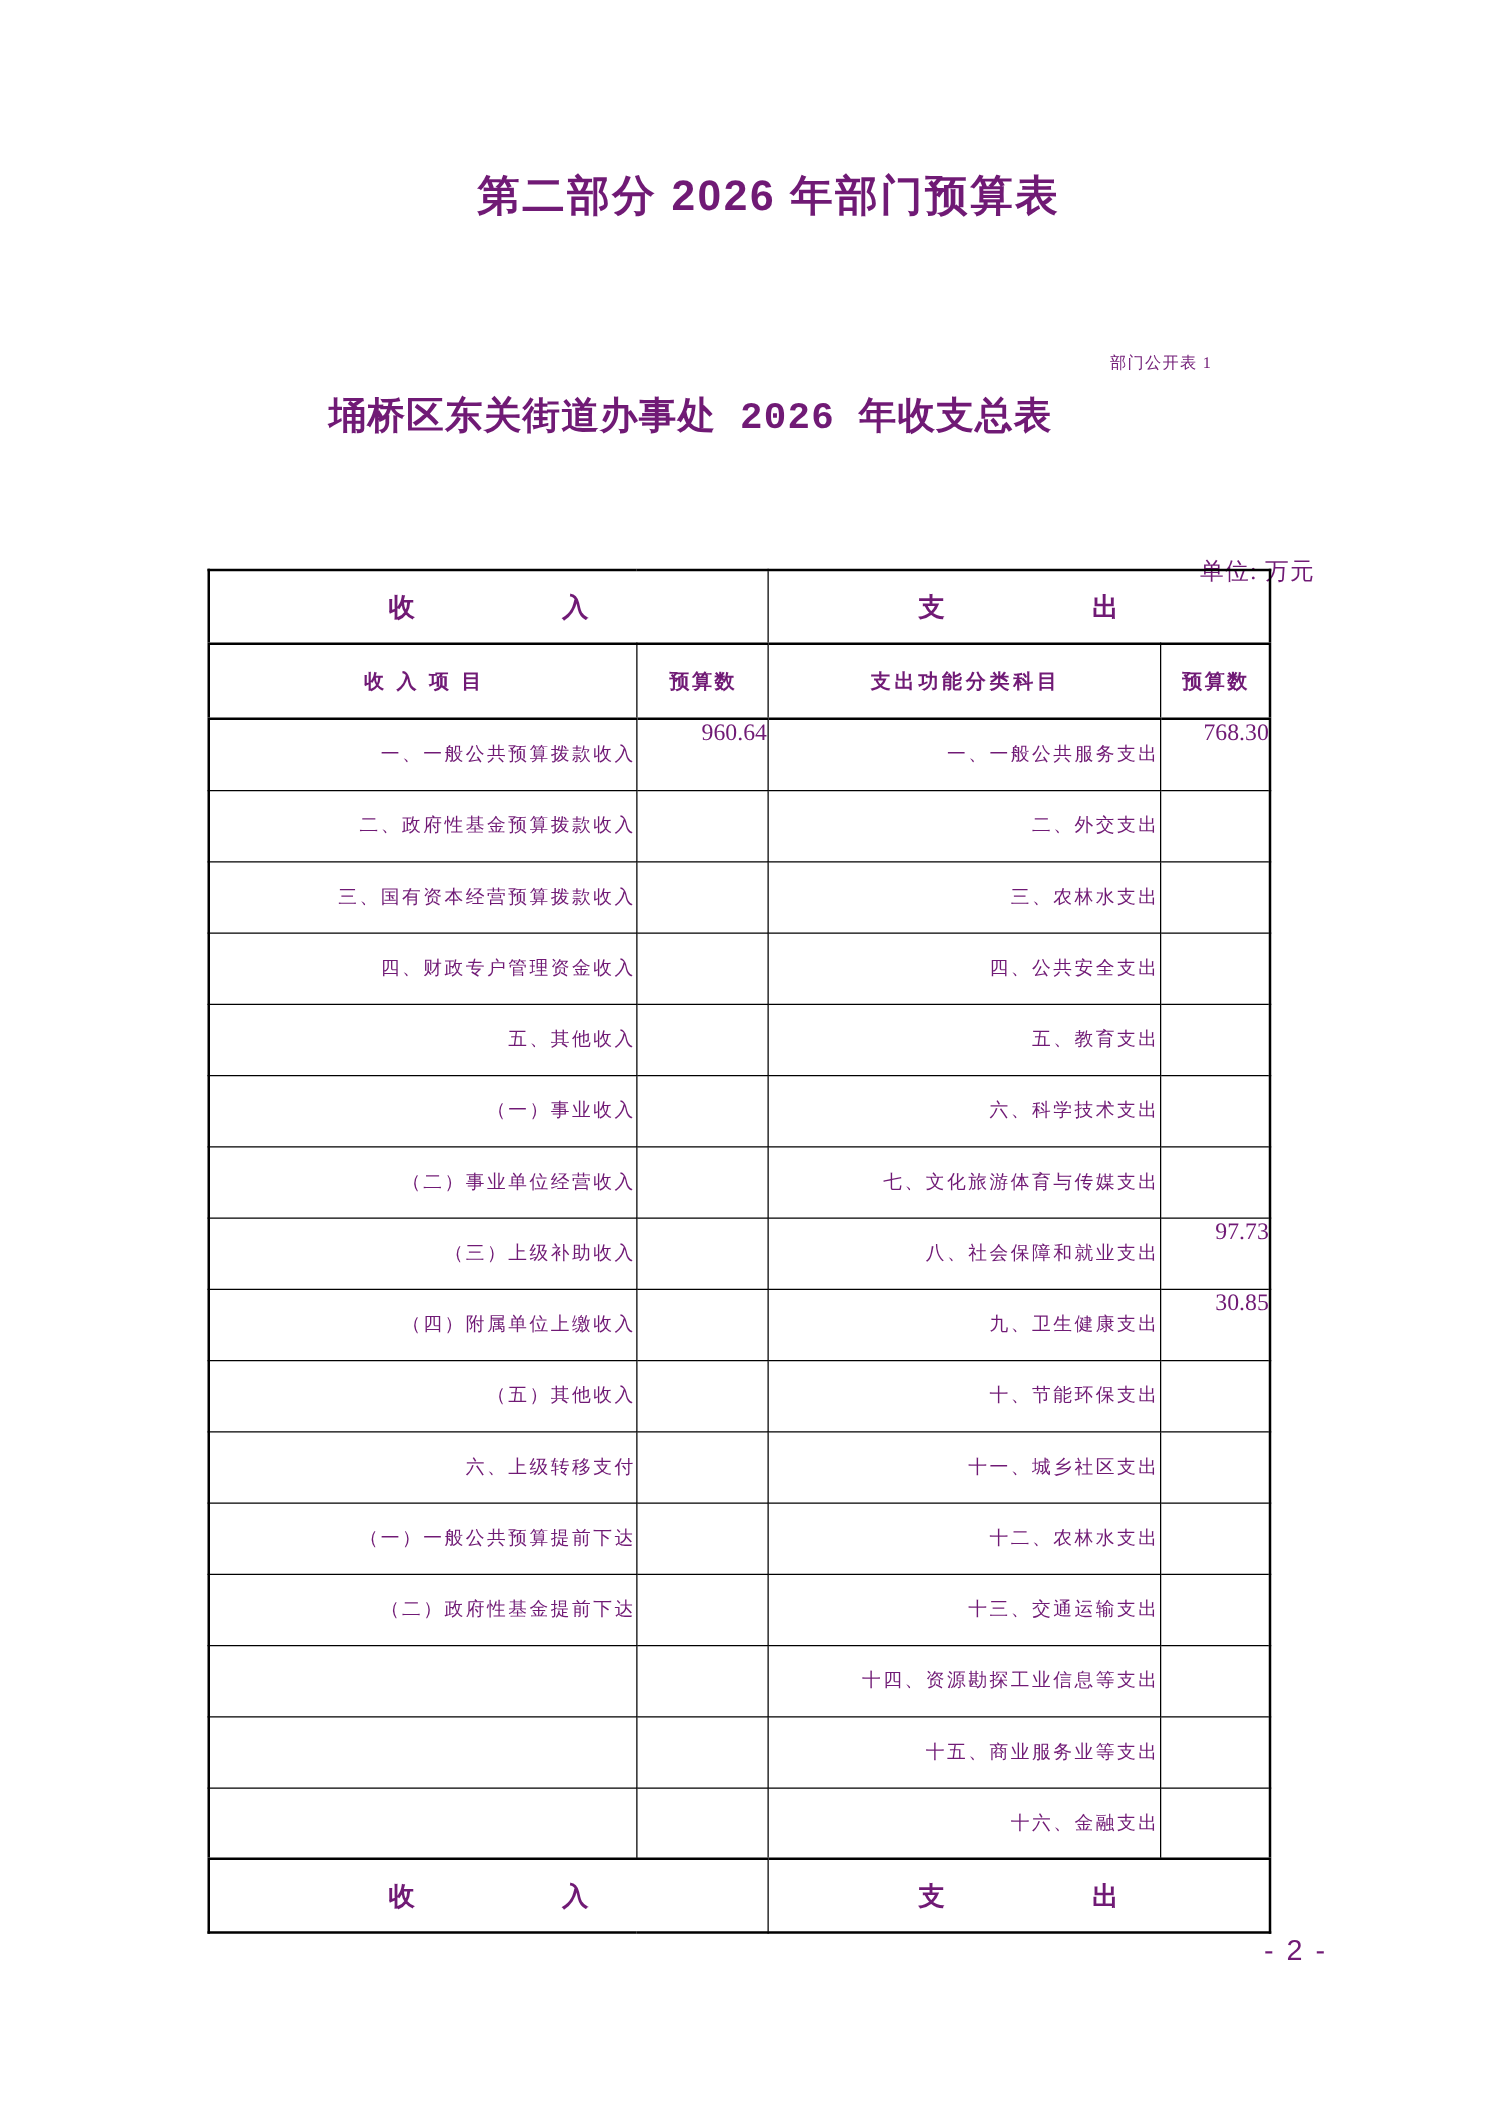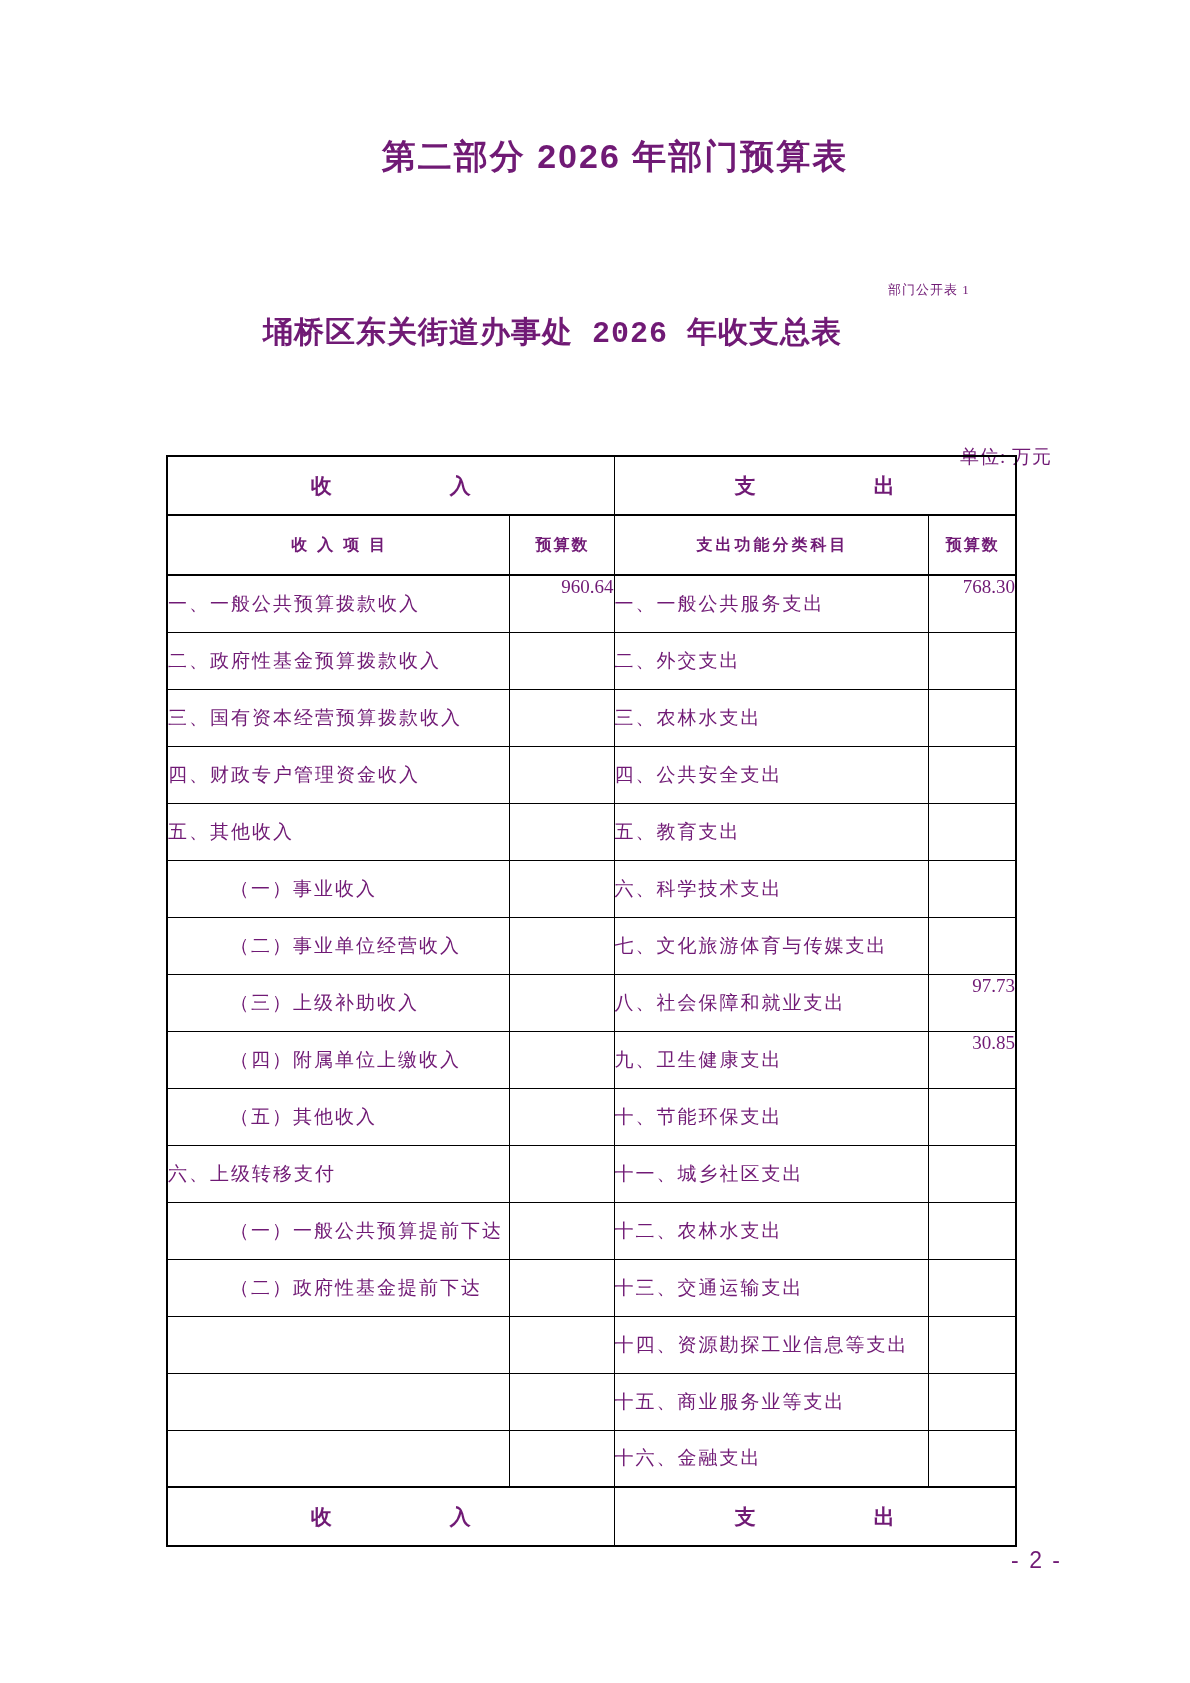--- a/index.html
+++ b/index.html
@@ -45,22 +45,22 @@
   tr.hrow1 td, tr.frow td{height:57px;font-weight:bold;font-size:21px;}
   tr.hrow1 td{border-bottom:2px solid #000;}
   tr.frow td{border-top:2px solid #000;}
   tr.hrow2 td{height:58px;border-bottom:2px solid #000;font-weight:bold;font-size:16px;text-align:center;vertical-align:middle;}
   .spread{display:flex;justify-content:center;align-items:center;gap:118px;height:100%;}
   .sp-item{letter-spacing:10px;padding-left:10px;}
   .sp-func{letter-spacing:3px;padding-left:3px;}
   .sp-budget{letter-spacing:2px;padding-left:2px;}
   tbody tr{height:57px;}
   td.label{
-    font-size:19px;letter-spacing:2px;
-    text-align:left;vertical-align:middle;
+    font-size:15px;letter-spacing:2px;
+    text-align:right;vertical-align:middle;
     padding:6px 4px 0 12px;
   }
   td.label.indent{padding-left:62px;}
   td.num{
     font-size:19px;
     text-align:right;vertical-align:top;
     padding:11px 10px 0 2px;
   }
   .page-number{
     position:absolute;top:1547px;right:168px;

